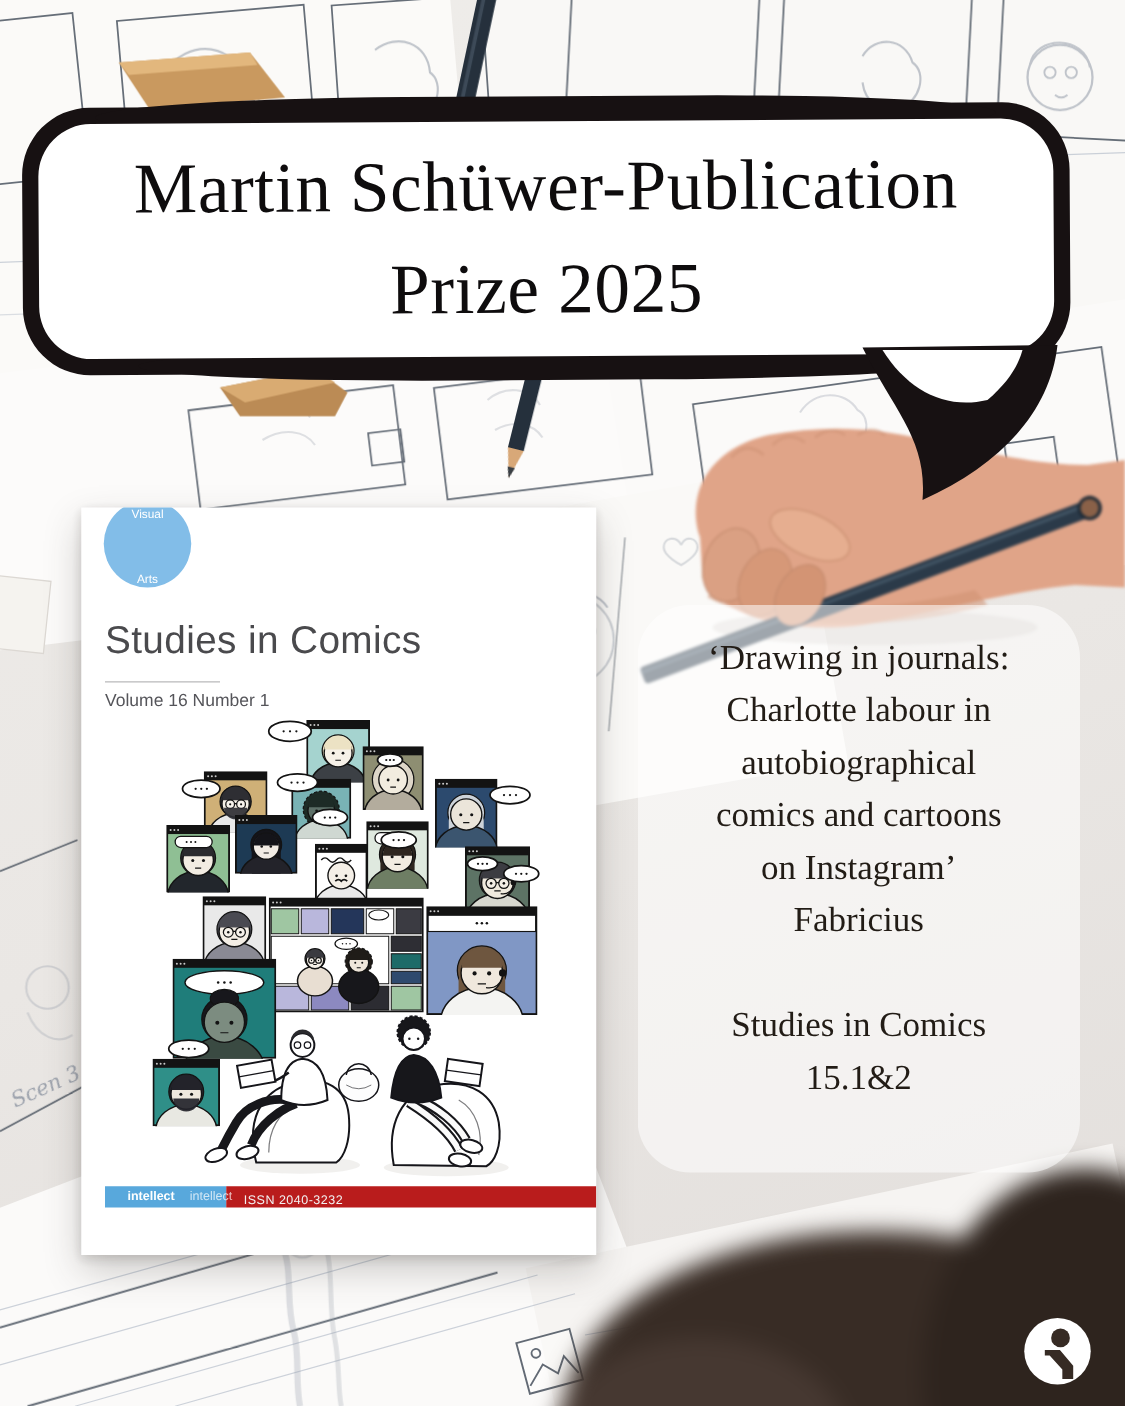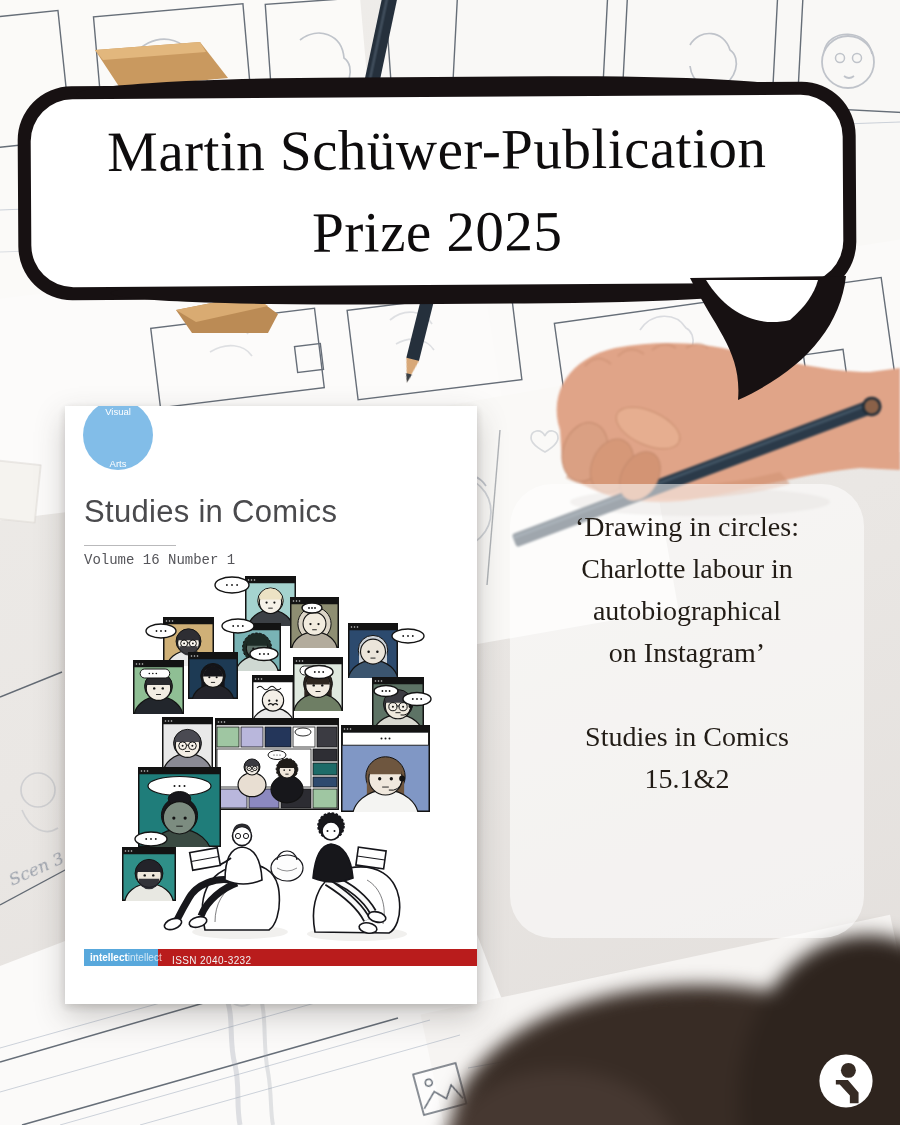--- a/index.html
+++ b/index.html
@@ -24,25 +24,25 @@
 
   
   .cover{position:absolute;left:65px;top:406px;width:412px;height:598px;background:#ffffff;z-index:10;
          box-shadow:0 12px 28px rgba(60,55,50,.25),0 3px 8px rgba(60,55,50,.18);overflow:hidden;}
   .badge{position:absolute;left:18px;top:-6px;width:70px;height:70px;border-radius:50%;background:#82bde8;
          display:flex;flex-direction:column;justify-content:center;align-items:center;padding-top:6px;box-sizing:border-box;gap:40px;}
   .badge div{font-family:"Liberation Sans",sans-serif;font-size:9.5px;line-height:12px;color:#ffffff;}
   .cover-title{position:absolute;left:19px;top:88px;font-family:"Liberation Sans",sans-serif;
                font-size:31px;letter-spacing:0.3px;color:#4a4a4d;}
   .cover-rule{position:absolute;left:19px;top:139px;width:92px;height:1px;background:#b9b9bb;}
-  .cover-volume{position:absolute;left:19px;top:146px;font-family:Liberation Mono, monospace;
+  .cover-volume{position:absolute;left:19px;top:146px;font-family:Liberation Sans, sans-serif;
                 font-size:14px;color:#55555a;}
   .cover-art{position:absolute;left:0;top:162px;}
   .cover-bar{position:absolute;left:19px;top:543px;right:0;height:17px;display:flex;font-family:"Liberation Sans",sans-serif;}
-  .bar-blue{width:74px;background:#58a8dc;display:flex;align-items:center;gap:0;padding-left:6px;box-sizing:border-box;}
+  .bar-blue{width:97px;background:#58a8dc;display:flex;align-items:center;gap:12px;padding-left:6px;box-sizing:border-box;}
   .bar-blue span{font-size:10px;color:#ffffff;}
   .bar-blue .lt{opacity:.72;font-weight:400;}
   .bar-gray{flex:1;background:#b91c1c;display:flex;align-items:flex-end;padding-left:14px;}
   .bar-gray span{font-size:10px;color:#f2f2f2;letter-spacing:0.4px;}
 
   
   .panel{position:absolute;left:510px;top:484px;width:354px;height:454px;background:rgba(255,255,255,0.55);
          border-radius:42px;z-index:20;padding-top:22px;box-sizing:border-box;}
   .pl{min-height:42px;text-align:center;font-size:28px;line-height:42px;color:#221c16;}
 
@@ -589,24 +589,26 @@
         <span style="font-weight:bold">intellect</span>
         <span class="lt">intellect</span>
       </div>
       <div class="bar-gray">
         <span>ISSN 2040-3232</span>
       </div>
     </div>
   </div>
 
   <div class="panel">
-    <div class="pl">‘Drawing in circles:</div>
+    <div class="pl">‘Drawing in journals:</div>
     <div class="pl">Charlotte labour in</div>
     <div class="pl">autobiographical</div>
+    <div class="pl">comics and cartoons</div>
     <div class="pl">on Instagram’</div>
+    <div class="pl">Fabricius</div>
     <div class="pl"></div>
     <div class="pl">Studies in Comics</div>
     <div class="pl">15.1&amp;2</div>
   </div>
 
   <svg class="logo-br" width="58" height="58" viewBox="0 0 24 24">
     <circle cx="12" cy="12" r="11" fill="#ffffff"></circle>
     <circle cx="13" cy="7.6" r="3.1" fill="#362b24"></circle>
     <path d="M7.8 11.6 h5 l4.4 5.2 v4.4 h-3.6 v-3.2 l-4.2-4.6 h-1.6 z" fill="#362b24"></path>
   </svg>

